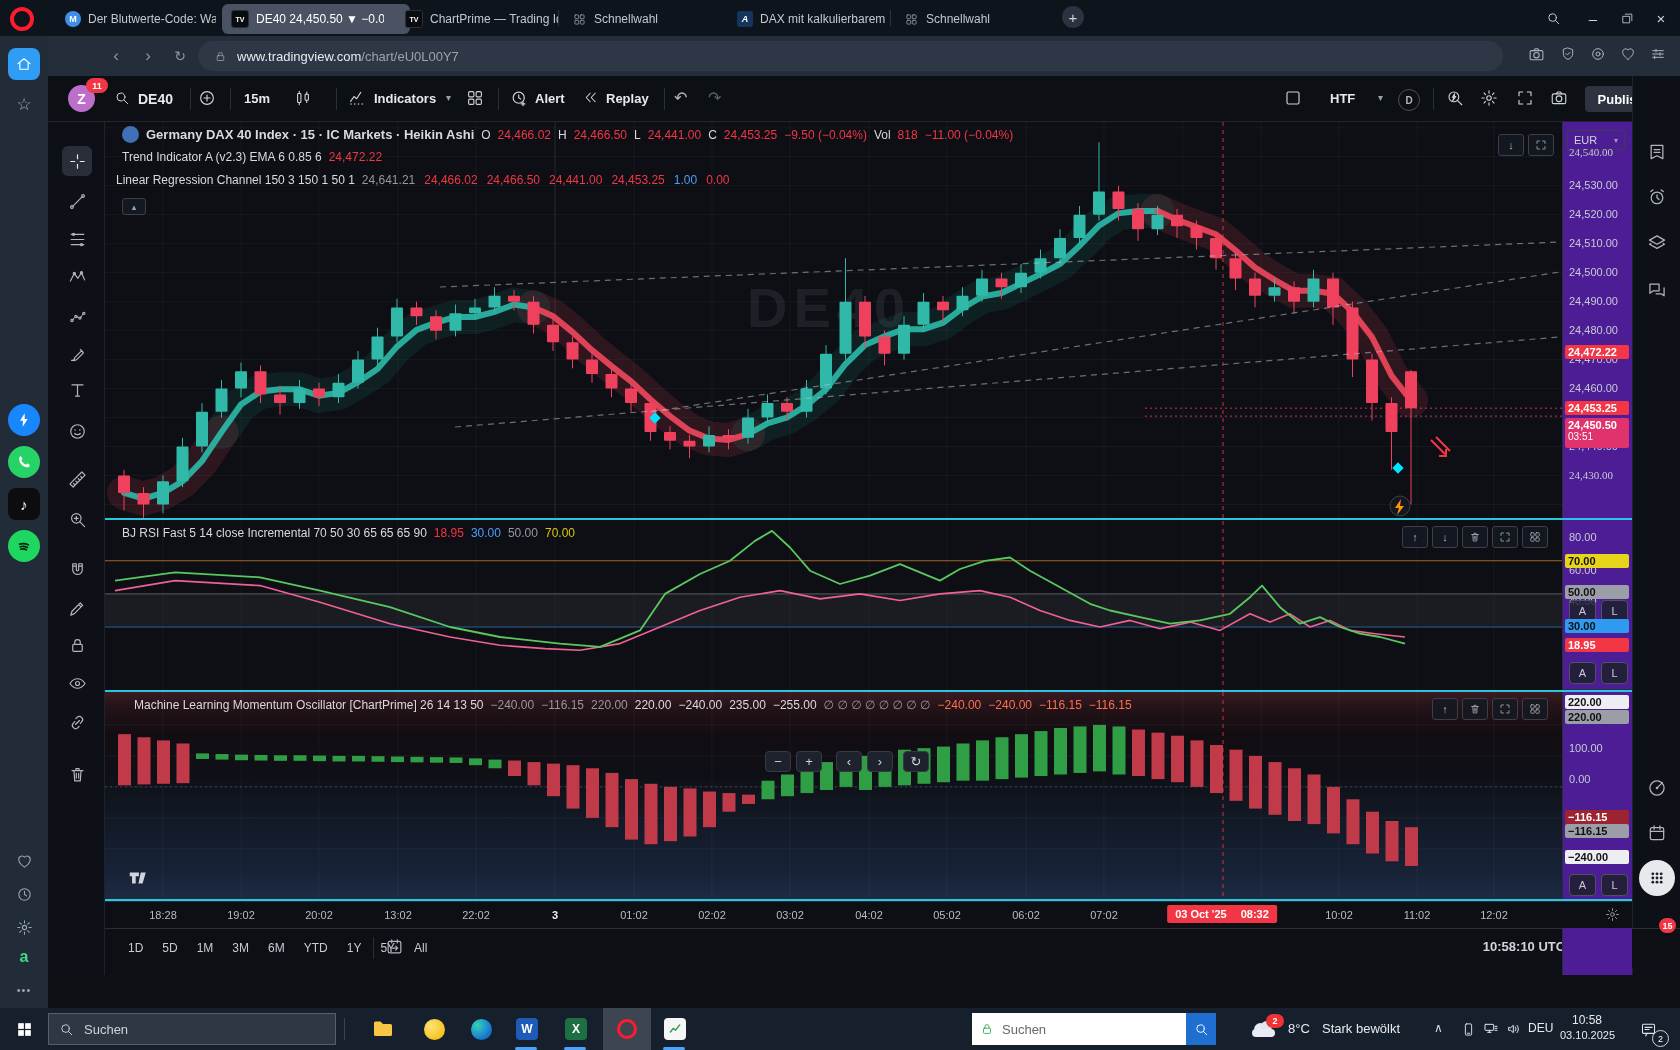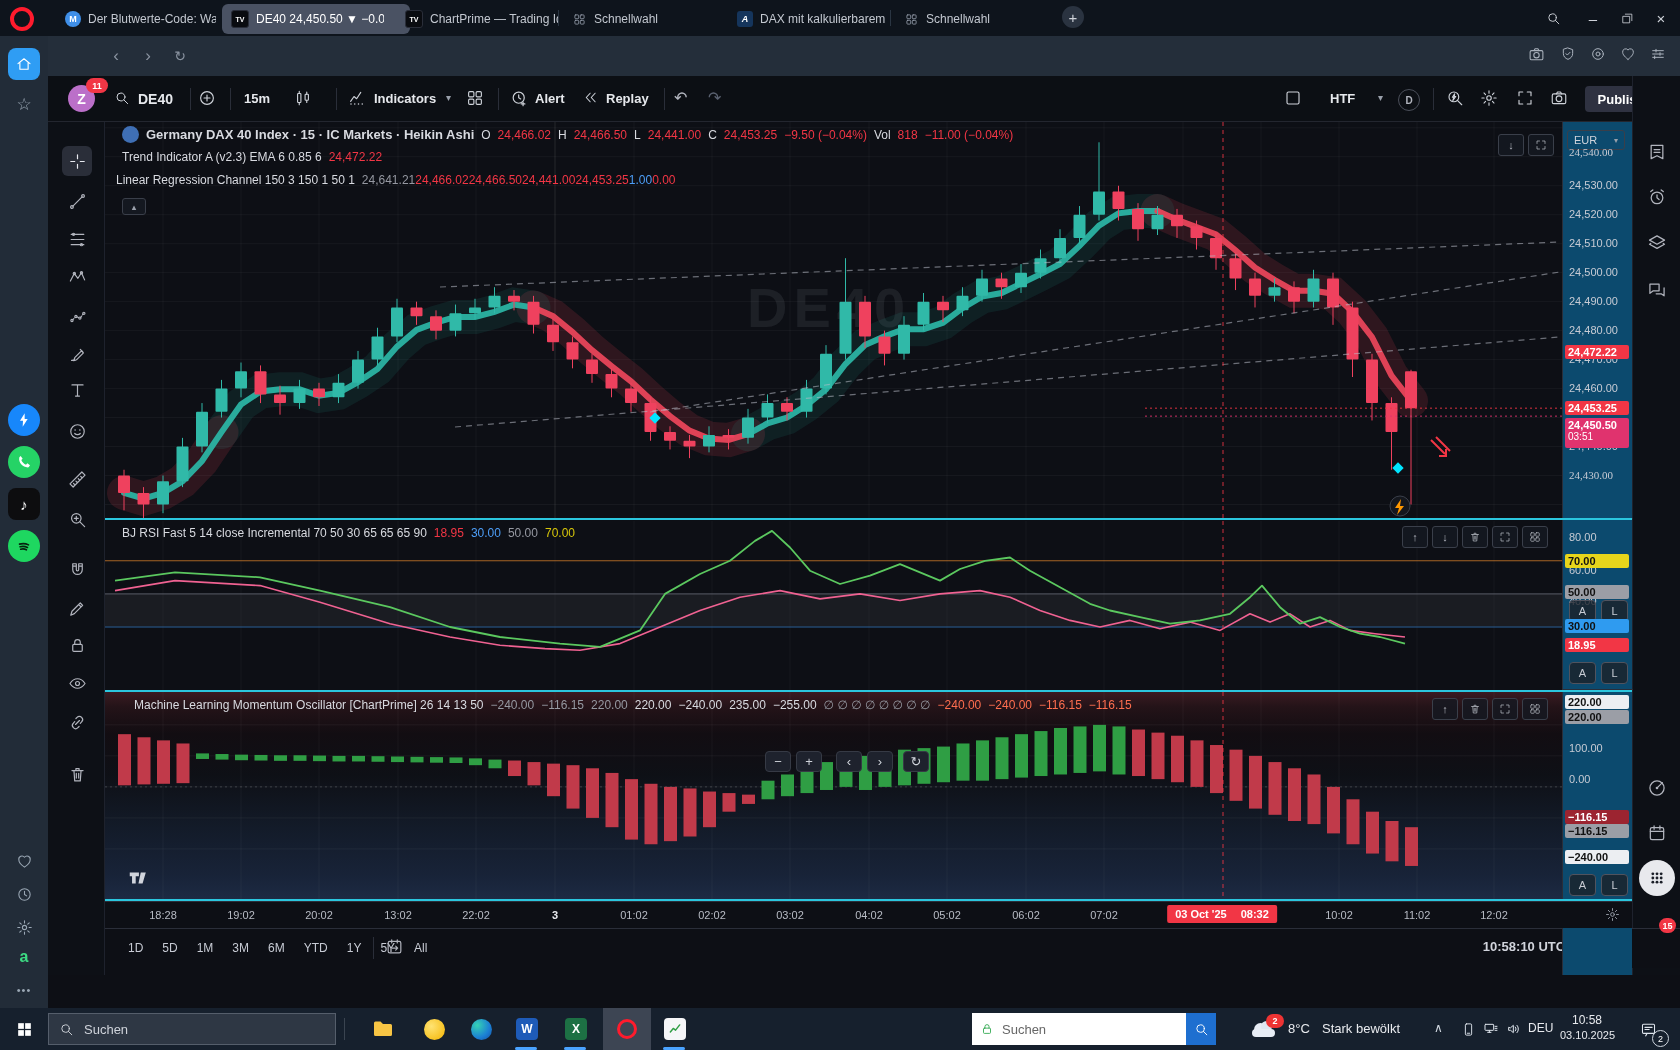--- a/index.html
+++ b/index.html
@@ -50,21 +50,21 @@
   .pane svg{display:block;}
   .cyanline{left:105px;width:1527px;height:2px;background:#2bc6de;z-index:6;}
   
   .lgrow{display:flex;align-items:center;gap:7px;font-size:12px;z-index:5;white-space:nowrap;}
   .lg-title{color:#d8dae0;}
   .w{color:#d8dae0;} .red{color:#f23645;} .blue{color:#4d9ef7;} .gray{color:#9598a1;} .yellow{color:#d6c60a;} .orange{color:#ff6e4f;}
   .collapse-btn{left:122px;top:198px;width:22px;height:15px;border:1px solid #3a3f4a;border-radius:3px;background:#141820;color:#9aa0ab;font-size:9px;display:flex;align-items:center;justify-content:center;z-index:5;}
   .panebtns{display:flex;gap:4px;z-index:7;}
   .pbtn{width:24px;height:20px;border:1px solid #3a3f4a;border-radius:3px;background:#151922cc;color:#b2b5be;font-size:11px;display:flex;align-items:center;justify-content:center;}
   
-  #axiscol{left:1562px;top:122px;width:70px;height:853px;background:#0c4a6e;border-left:1px solid #2a2e39;box-sizing:border-box;z-index:4;}
+  #axiscol{left:1562px;top:122px;width:70px;height:853px;background:#4c1d95;border-left:1px solid #2a2e39;box-sizing:border-box;z-index:4;}
   .eurbox{left:4px;top:8px;width:58px;height:20px;border:1px solid #3a3f4a;border-radius:3px;font-size:11px;color:#d1d4dc;display:flex;align-items:center;justify-content:space-between;padding:0 6px;box-sizing:border-box;}
   .axlbl{left:6px;width:60px;font-size:11px;color:#c7cbd4;white-space:nowrap;}
   .axbadge{left:2px;width:64px;font-size:11px;font-weight:bold;border-radius:2px;padding:1px 3px;box-sizing:border-box;white-space:nowrap;z-index:3;}
   .bg-red{background:#f23645;color:#fff;}
   .bg-pink{background:#e0336e;color:#fff;}
   .bg-yellow{background:#e7d51b;color:#111;}
   .bg-gray{background:#9b9ea6;color:#111;}
   .bg-blue{background:#2f9bf0;color:#111;}
   .bg-white{background:#eceef2;color:#111;}
   .bg-darkred{background:#9c2430;color:#fff;}
@@ -377,20 +377,26 @@
           <use href="#sym-restore"></use>
         </svg>
       </div>
     <div class="abs winctl" style="left:1650px">×</div>
   </div>
 
   <div id="addrbar" class="abs">
     <div class="abs navbtn" style="left:56px">‹</div>
     <div class="abs navbtn" style="left:88px">›</div>
     <div class="abs navbtn" style="left:120px;font-size:14px">↻</div>
+    <div id="urlpill" class="abs">
+      <svg class="ic" width="13" height="13" style="color:#9aa3ae">
+          <use href="#sym-lock"></use>
+        </svg>
+      <span><span class="dom">www.tradingview.com</span><span class="path">/chart/eU0L00Y7</span></span>
+    </div>
     <div class="abs addr-ic" style="left:1480px"><svg class="ic" width="17" height="17">
           <use href="#sym-camera"></use>
         </svg></div>
     <div class="abs addr-ic" style="left:1512px"><svg class="ic" width="16" height="16">
           <use href="#sym-shield"></use>
         </svg></div>
     <div class="abs addr-ic" style="left:1542px"><svg class="ic" width="16" height="16">
           <use href="#sym-target"></use>
         </svg></div>
     <div class="abs addr-ic" style="left:1572px"><svg class="ic" width="16" height="16">
@@ -928,21 +934,21 @@
           <span class="red">818</span>
           <span class="red">−11.00 (−0.04%)</span>
         </span>
     </div>
     <div class="abs lgrow" style="left:17px;top:28px">
       <span class="lg-title">Trend Indicator A (v2.3) EMA 6 0.85 6</span>
       <span class="red">24,472.22</span>
     </div>
     <div class="abs lgrow" style="left:11px;top:51px">
       <span class="lg-title">Linear Regression Channel 150 3 150 1 50 1</span>
-      <span style="display: inline-flex; gap: 0;">
+      <span style="display: inline-flex; gap: 9px;">
           <span class="gray">24,641.21</span>
           <span class="red">24,466.02</span>
           <span class="red">24,466.50</span>
           <span class="red">24,441.00</span>
           <span class="red">24,453.25</span>
           <span class="blue">1.00</span>
           <span class="red">0.00</span>
         </span>
     </div>
     <div class="abs panebtns" style="right:8px;top:12px">

